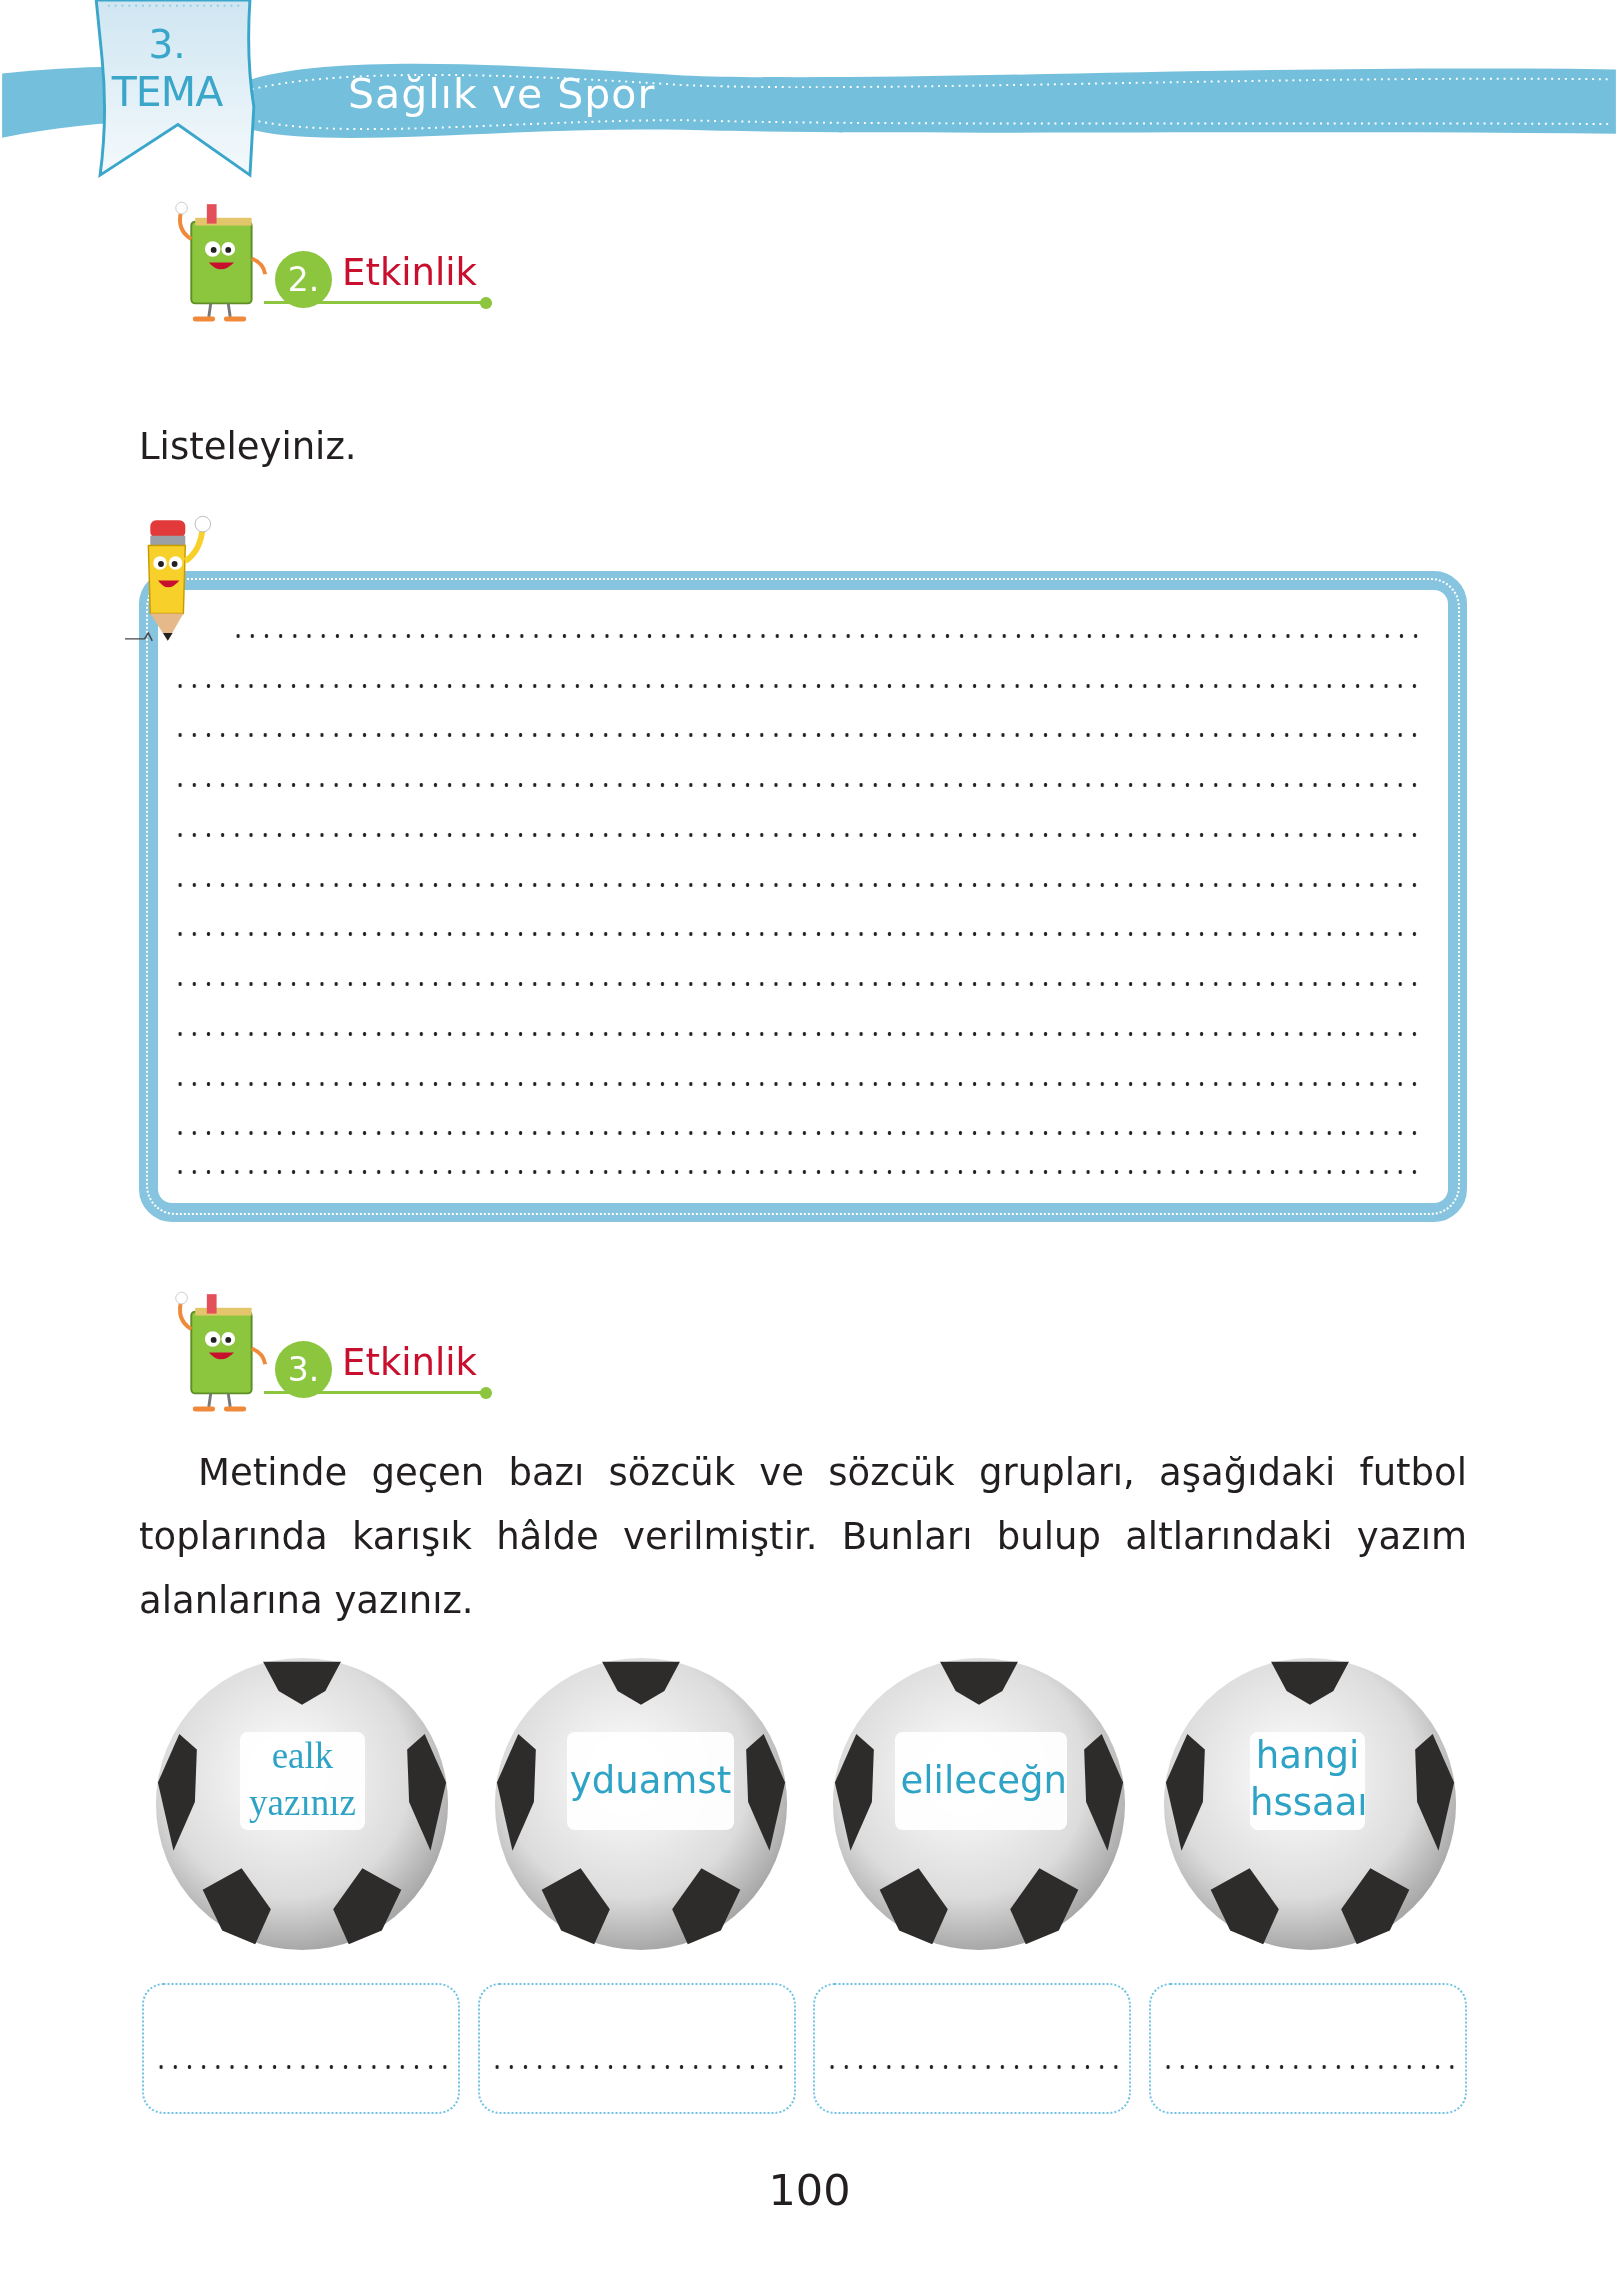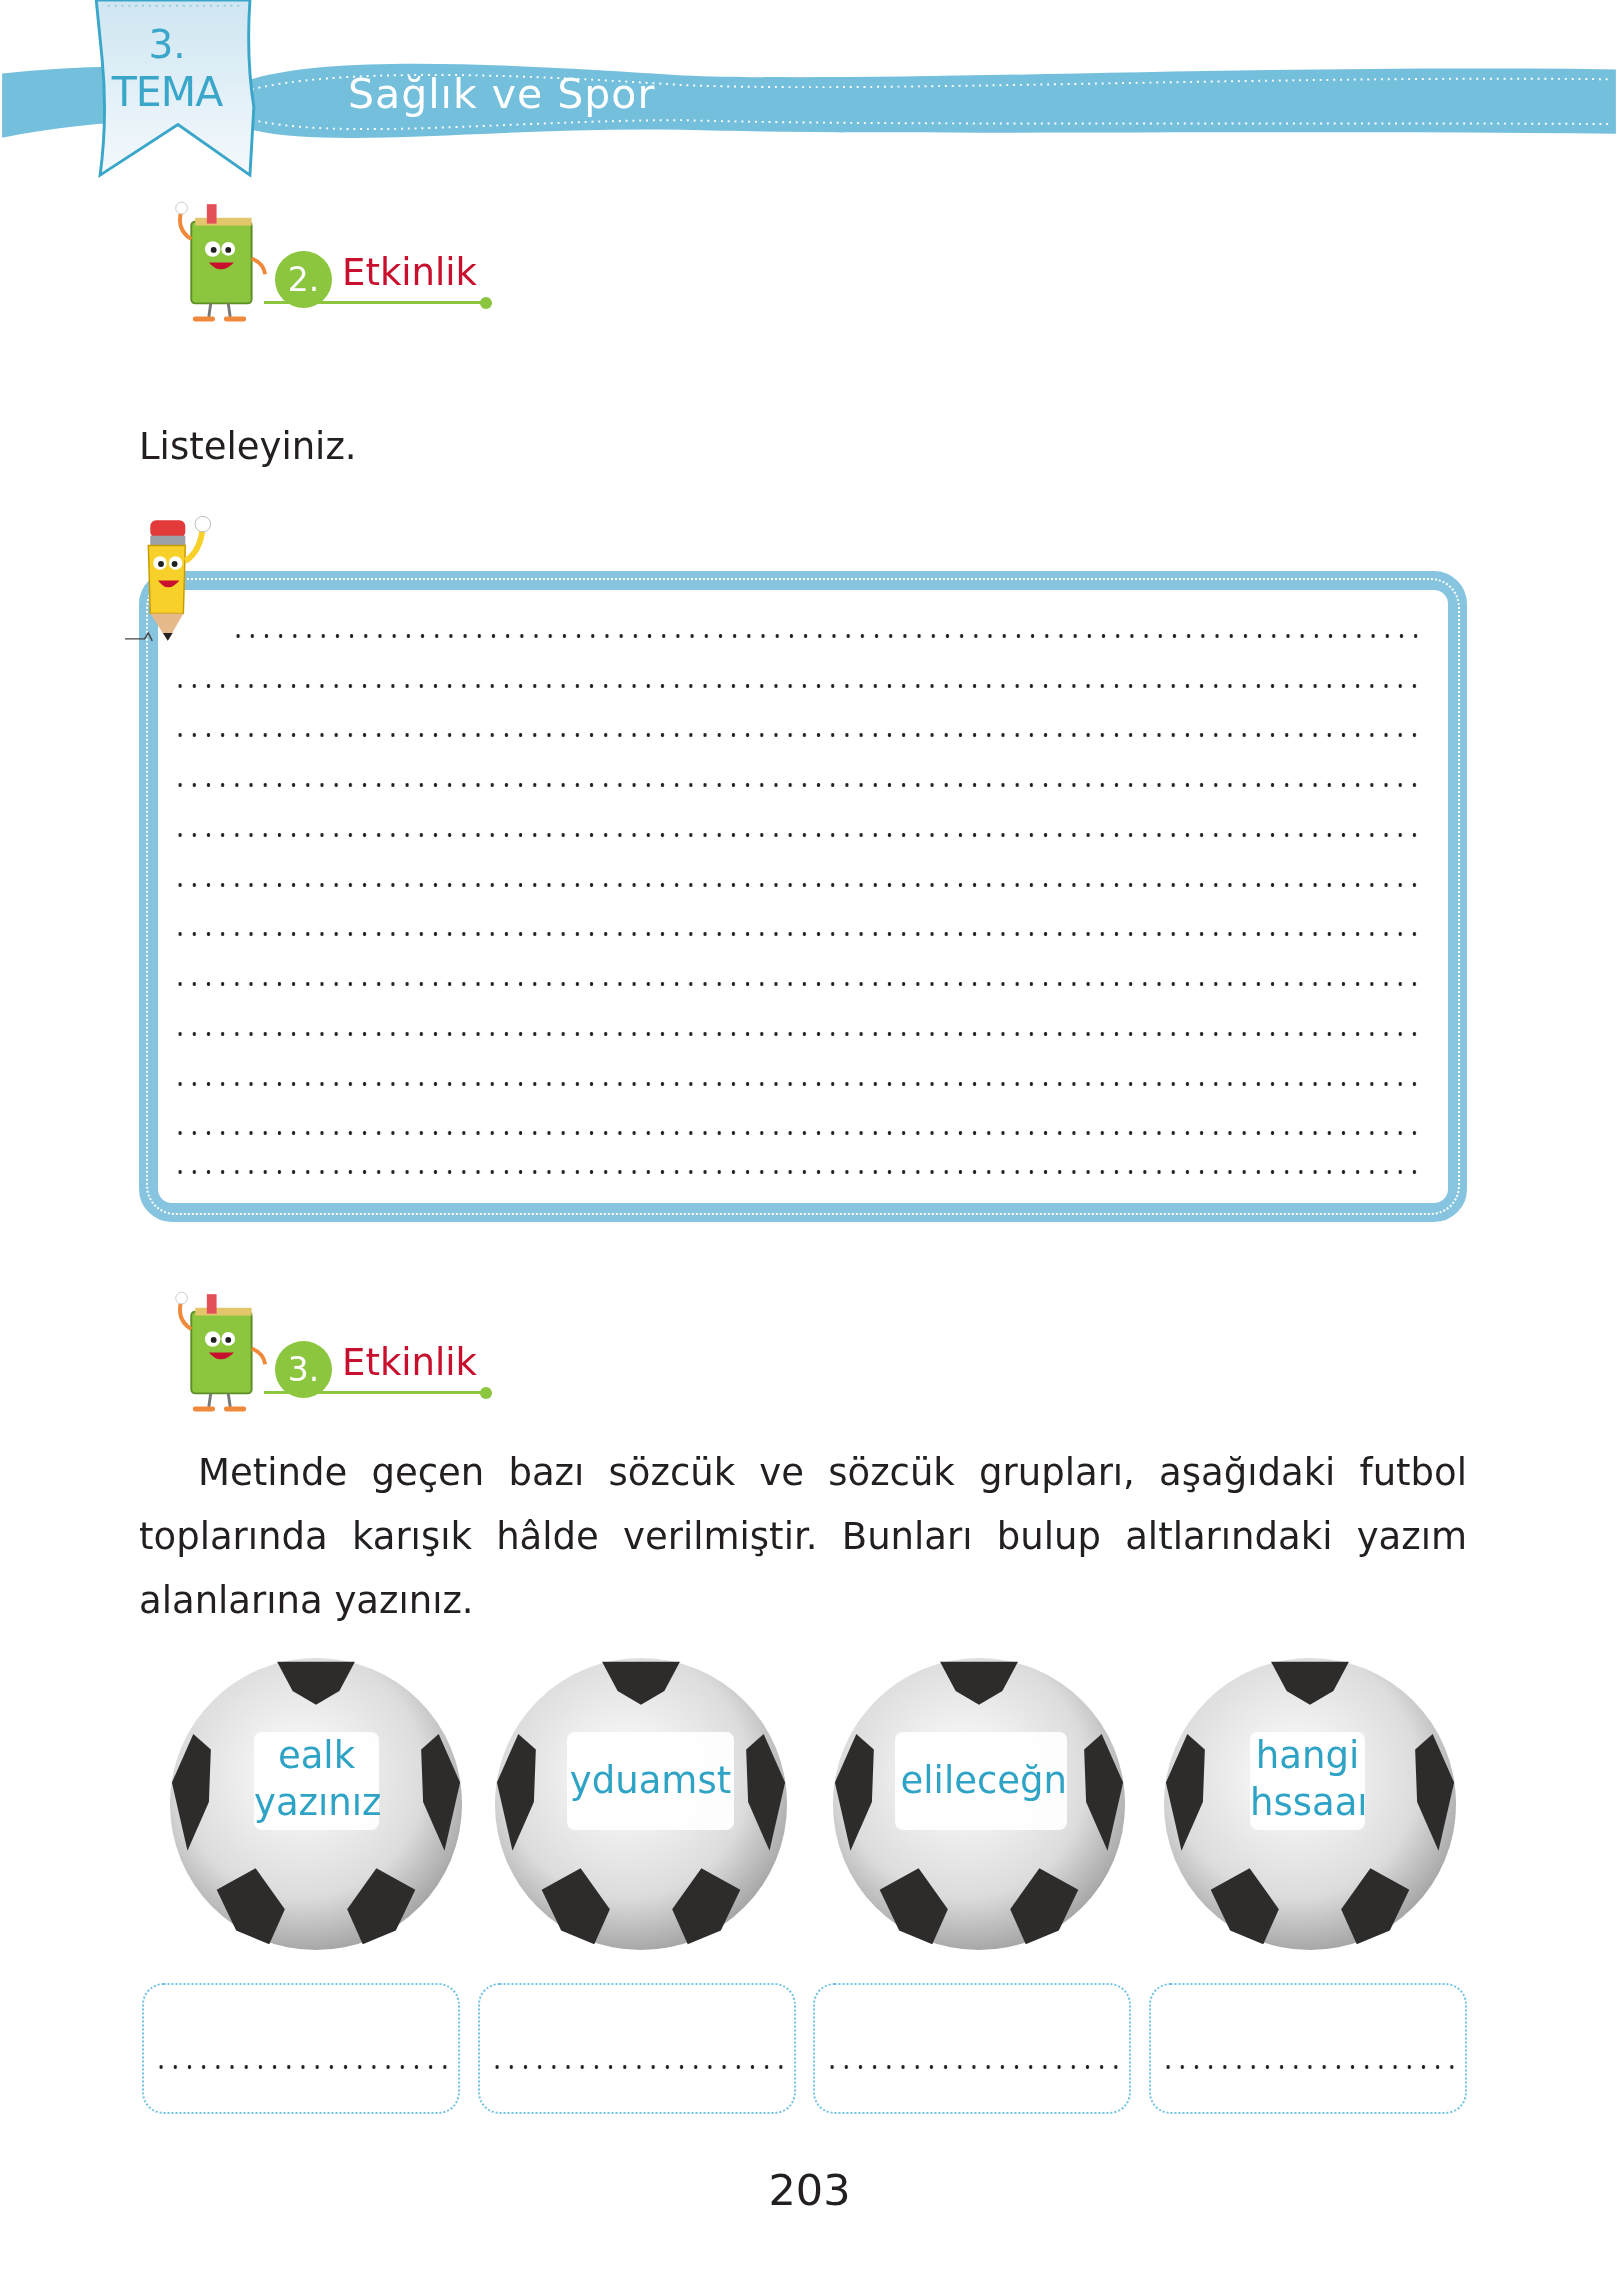--- a/index.html
+++ b/index.html
@@ -158,21 +158,21 @@
   <div class="uline"></div>
   <div class="dot-end"></div>
   <div class="num-circle">3.</div>
   <div class="label">Etkinlik</div>
 </div>
 
 <div class="para" style="top:1441px;">
   <span class="indent"></span><span>Metinde geçen bazı sözcük ve sözcük grupları, aşağıdaki futbol toplarında karışık hâlde verilmiştir. Bunları bulup altlarındaki yazım alanlarına yazınız.</span>
 </div>
 
-<div class="ball" style="left:168px;">
+<div class="ball" style="left:154px;font-family:Liberation Serif, serif;">
   <svg width="296" height="296" viewBox="0 0 304 304">
     <defs>
         <radialGradient id="bg1" cx="0.45" cy="0.4" r="0.6">
           <stop offset="0" stop-color="#ffffff"></stop>
           <stop offset="0.7" stop-color="#dcdcdc"></stop>
           <stop offset="1" stop-color="#a8a8a8"></stop>
         </radialGradient>
       </defs>
     <ellipse cx="152" cy="152" rx="150" ry="150" fill="url(#bg1)"></ellipse>
     <path d="M112,6 L192,6 L176,36 L152,50 L128,36 Z" fill="#2e2b2b"></path>
@@ -257,14 +257,14 @@
 <div class="ans-box" style="left:478px;">
   <div class="dots-line" style="left:9.8px; top:80px; width:295px;"></div>
 </div>
 <div class="ans-box" style="left:813px;">
   <div class="dots-line" style="left:9.8px; top:80px; width:295px;"></div>
 </div>
 <div class="ans-box" style="left:1149px;">
   <div class="dots-line" style="left:9.8px; top:80px; width:295px;"></div>
 </div>
 
-<div class="page-num">203</div>
+<div class="page-num">100</div>
 
 
 </body></html>

